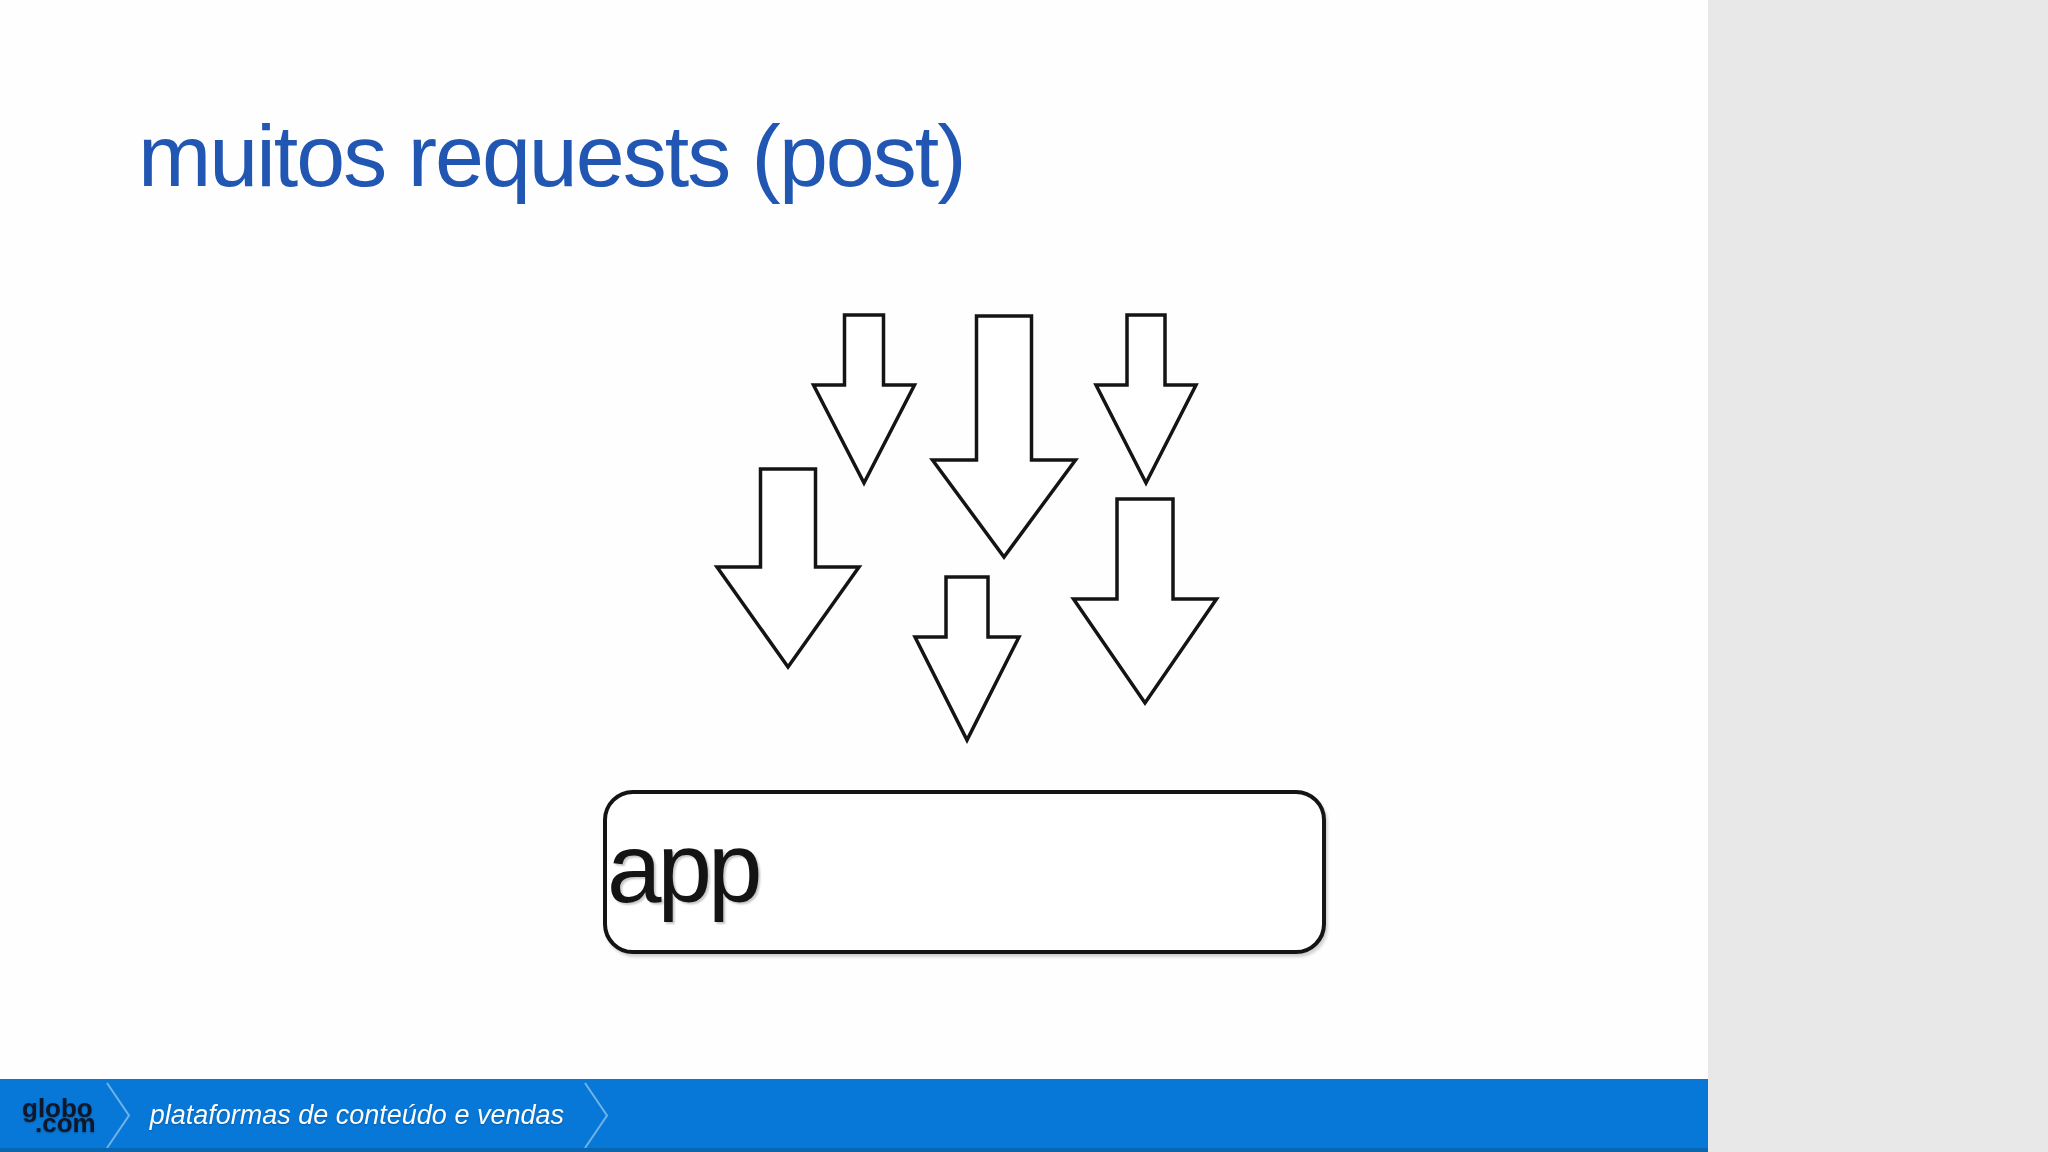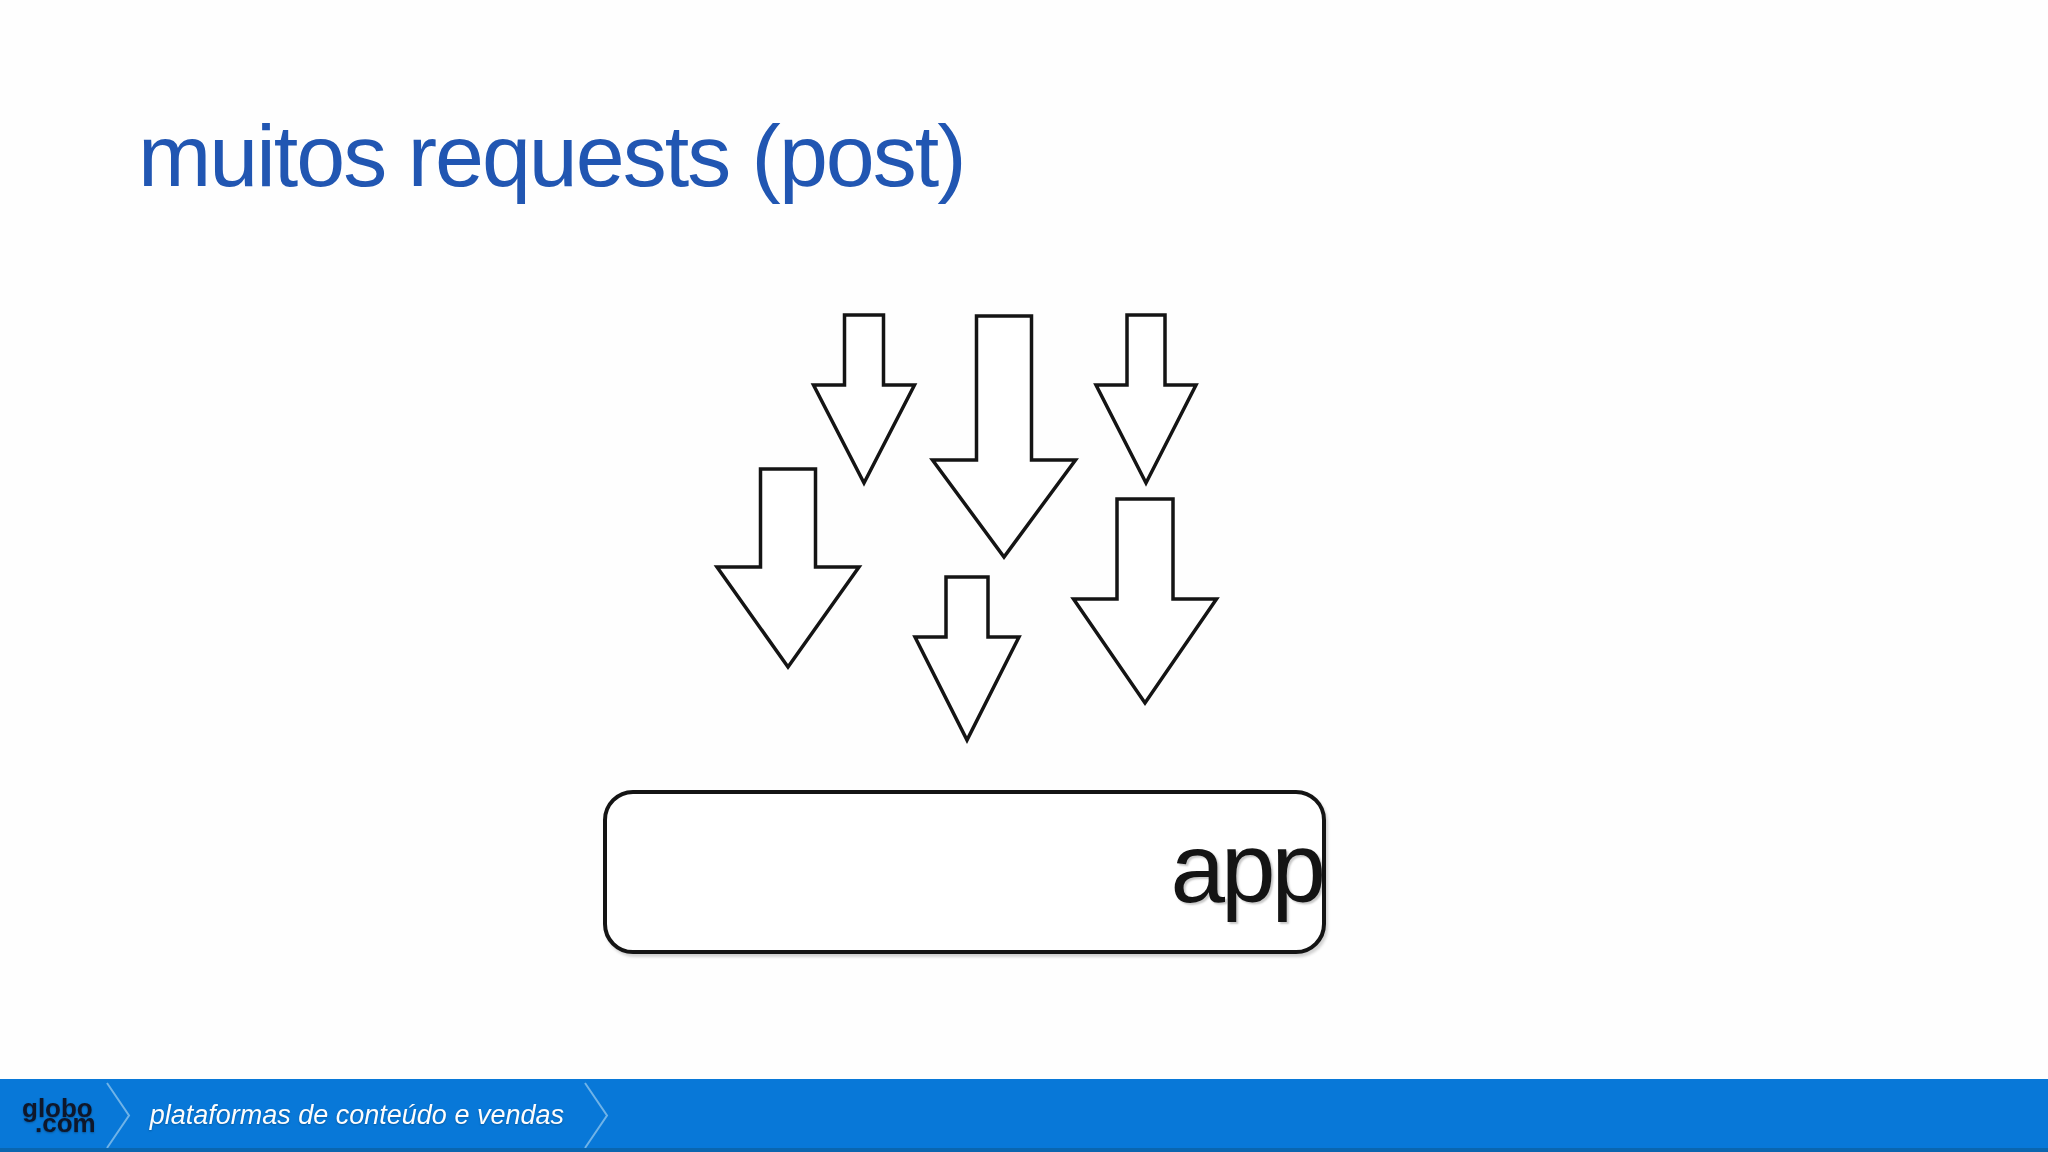--- a/index.html
+++ b/index.html
@@ -1,18 +1,18 @@
 <!DOCTYPE html>
 <html><head>
 <meta charset="utf-8">
 <style>
   html, body { margin: 0; padding: 0; background: #e8e8e8; }
   .slide {
     position: relative;
-    width: 2048px;
+    width: 1708px;
     height: 1152px;
     background: #fefefe;
     overflow: hidden;
     font-family: "Liberation Sans", sans-serif;
   }
   .slide-title {
     position: absolute;
     left: 138px;
     top: 112px;
     margin: 0;
@@ -34,21 +34,21 @@
     top: 790px;
     width: 723px;
     height: 164px;
     box-sizing: border-box;
     background: #ffffff;
     border: 4px solid #141414;
     border-radius: 30px;
     box-shadow: 2px 3px 3px rgba(0,0,0,0.18);
     display: flex;
     align-items: center;
-    justify-content: flex-end;
+    justify-content: flex-start;
   }
   .app-label {
     font-size: 98px;
     font-weight: 400;
     letter-spacing: -4px;
     color: #141414;
     text-shadow: 2px 2px 2px rgba(0,0,0,0.22);
     line-height: 1;
     padding-bottom: 8px;
   }

